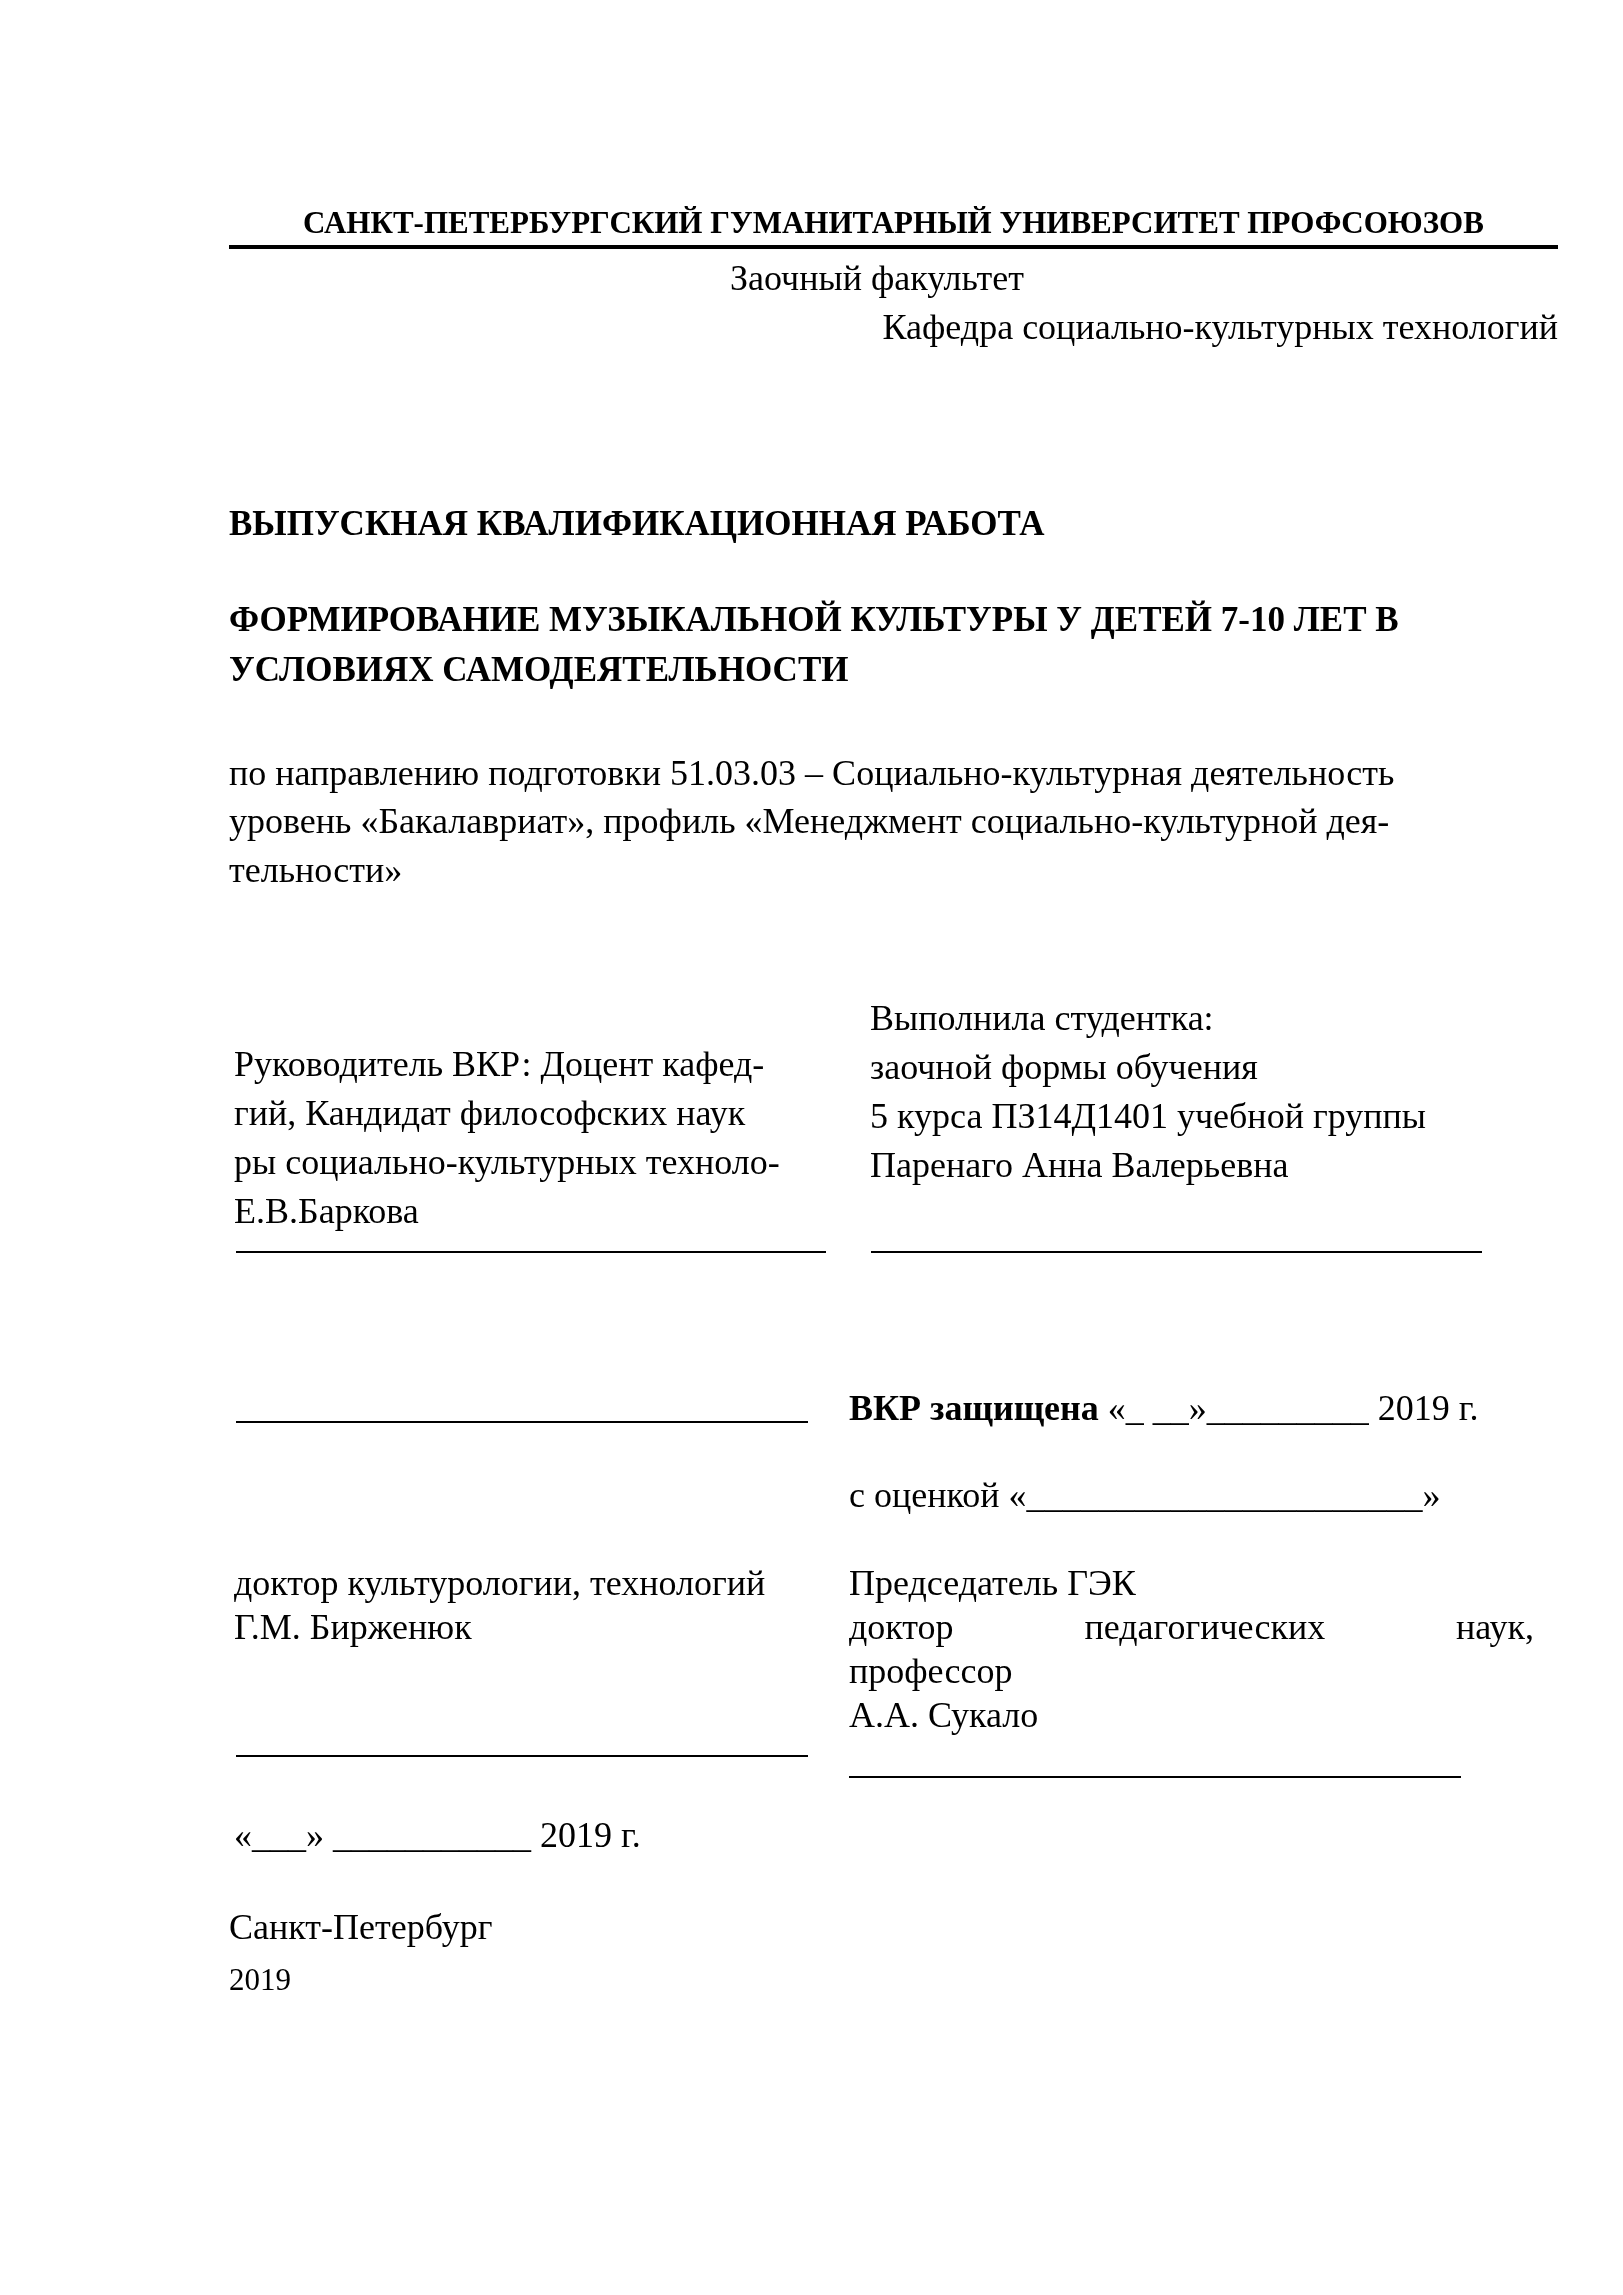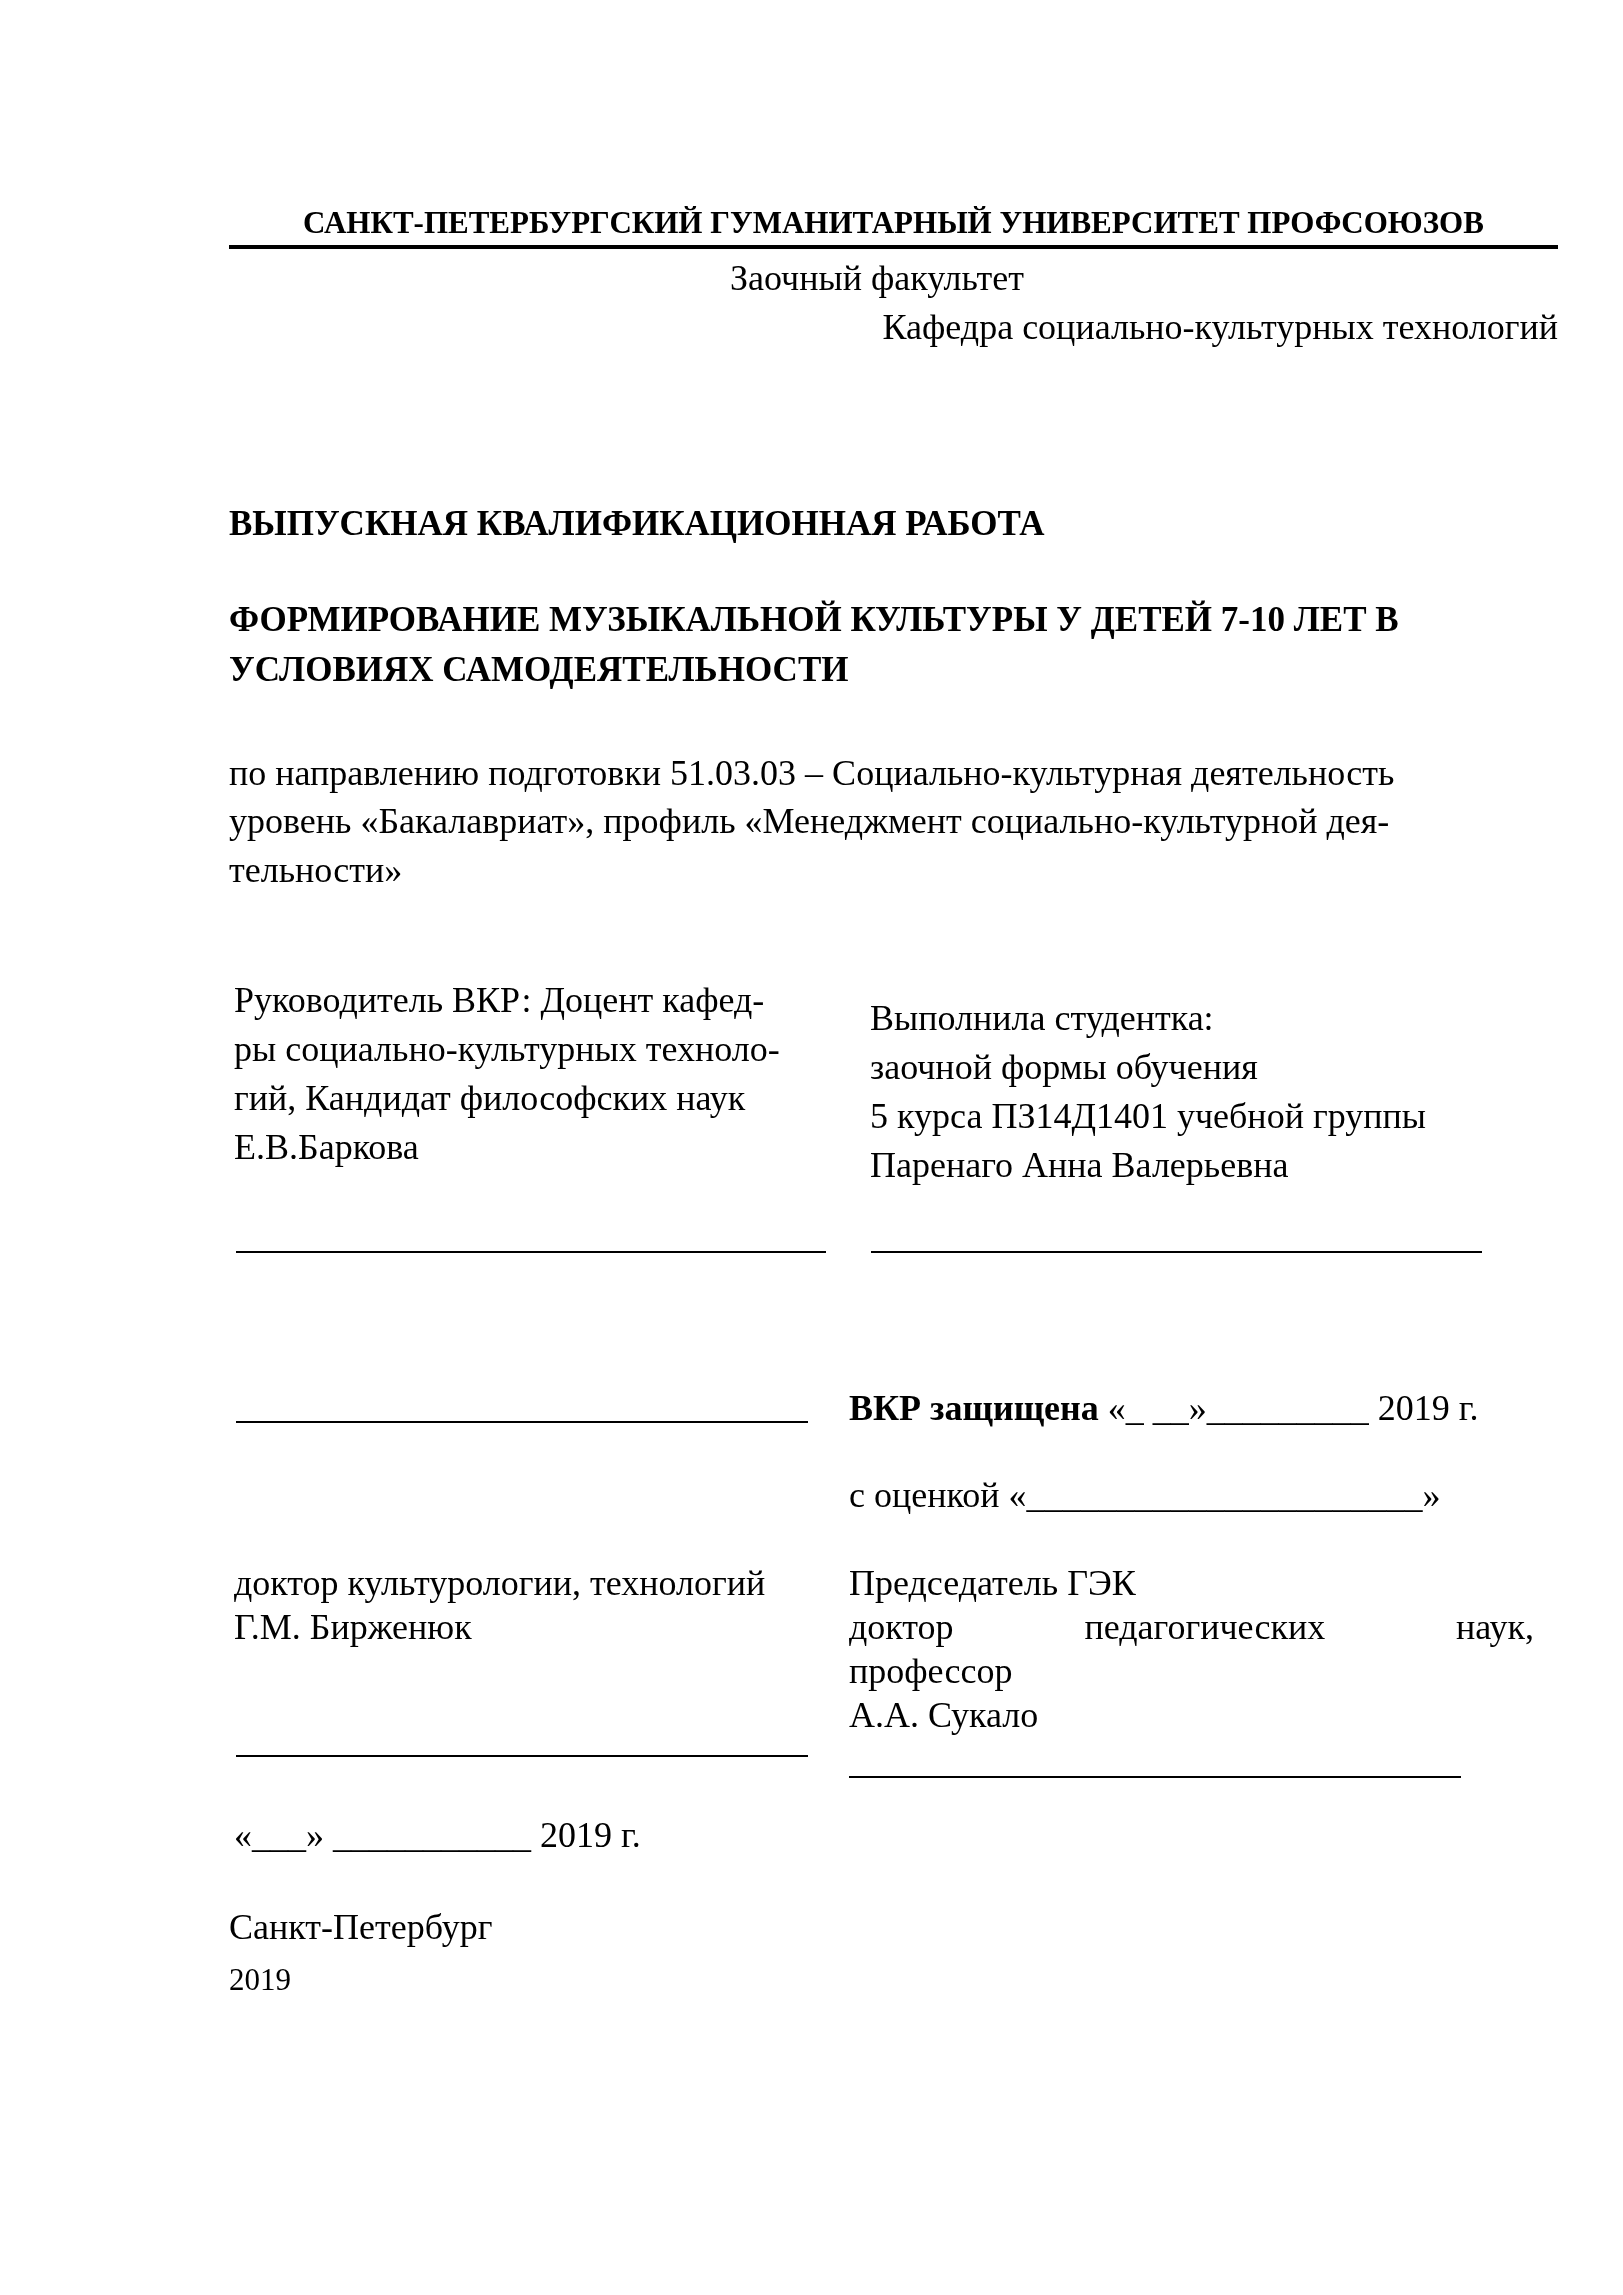--- a/index.html
+++ b/index.html
@@ -23,24 +23,24 @@
 <div class="abs t" style="right:65px; top:305px;">Кафедра социально-культурных технологий</div>
 
 <div class="abs t b center" style="left:229px; width:1329px; top:502px; font-size:35px;">ВЫПУСКНАЯ КВАЛИФИКАЦИОННАЯ РАБОТА</div>
 <div class="abs t b center" style="left:229px; width:1329px; top:598px; font-size:35px;">ФОРМИРОВАНИЕ МУЗЫКАЛЬНОЙ КУЛЬТУРЫ У ДЕТЕЙ 7-10 ЛЕТ В</div>
 <div class="abs t b center" style="left:229px; width:1329px; top:648px; font-size:35px;">УСЛОВИЯХ САМОДЕЯТЕЛЬНОСТИ</div>
 
 <div class="abs t center" style="left:229px; width:1329px; top:751px;">по направлению подготовки 51.03.03 – Социально-культурная деятельность</div>
 <div class="abs t center" style="left:229px; width:1329px; top:799px;">уровень «Бакалавриат», профиль «Менеджмент социально-культурной дея-</div>
 <div class="abs t center" style="left:229px; width:1329px; top:848px;">тельности»</div>
 
-<div class="abs col" style="left:234px; top:976px;">
+<div class="abs col" style="left:234px; top:1040px;">
   <p>Руководитель ВКР: Доцент  кафед-</p>
+  <p>гий, Кандидат философских наук</p>
   <p>ры социально-культурных техноло-</p>
-  <p>гий, Кандидат философских наук</p>
   <p>Е.В.Баркова</p>
 </div>
 <div class="abs col" style="left:870px; top:994px;">
   <p>Выполнила студентка:</p>
   <p>заочной формы обучения</p>
   <p>5 курса ПЗ14Д1401 учебной группы</p>
   <p>Паренаго Анна Валерьевна</p>
 </div>
 
 <div class="sig" style="left:236px; width:590px; top:1251px;"></div>

